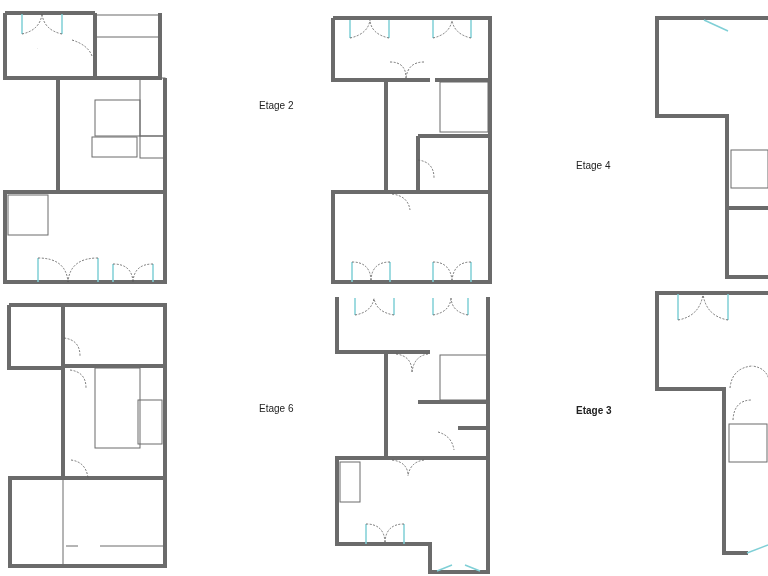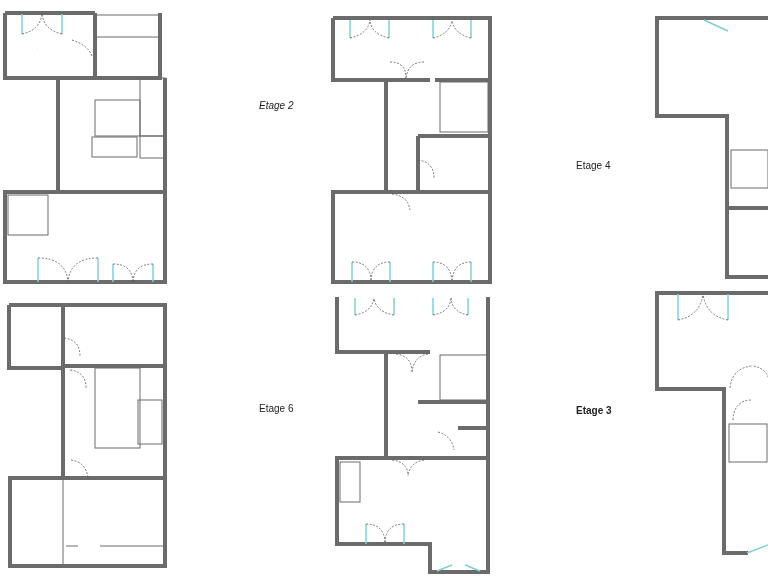--- a/index.html
+++ b/index.html
@@ -8,21 +8,21 @@
   .wall{fill:none;stroke:#6b6b6b;stroke-width:4;stroke-linejoin:miter;}
   .thin{fill:none;stroke:#6b6b6b;stroke-width:1;}
   .win{fill:none;stroke:#7fcfd6;stroke-width:1.5;}
   .swing{fill:none;stroke:#555;stroke-width:0.8;stroke-dasharray:2 1.5;}
   .room{font-size:3px;fill:#777;}
   .lbl{position:absolute;font-size:10px;color:#222;}
 </style>
 </head>
 <body>
 
-<div class="lbl" style="left:259px;top:100px;font-style:italic;">Etage 2</div>
+<div class="lbl" style="left:259px;top:100px;">Etage 2</div>
 <div class="lbl" style="left:259px;top:403px;">Etage 6</div>
 <div class="lbl" style="left:576px;top:160px;">Etage 4</div>
 <div class="lbl" style="left:576px;top:405px;font-weight:bold;">Etage 3</div>
 
 <svg width="768" height="576" viewBox="0 0 768 576">
 
   <g>
     <path class="wall" d="M5,13 H95 M5,13 V78 H58 V192 H5 V282 H165 V192 H60 M95,13 V78 M160,13 V78 H58 M165,192 V78"></path>
     <rect class="thin" x="95" y="15" width="65" height="22"></rect>
     <line class="win" x1="22" y1="14" x2="22" y2="34"></line>

